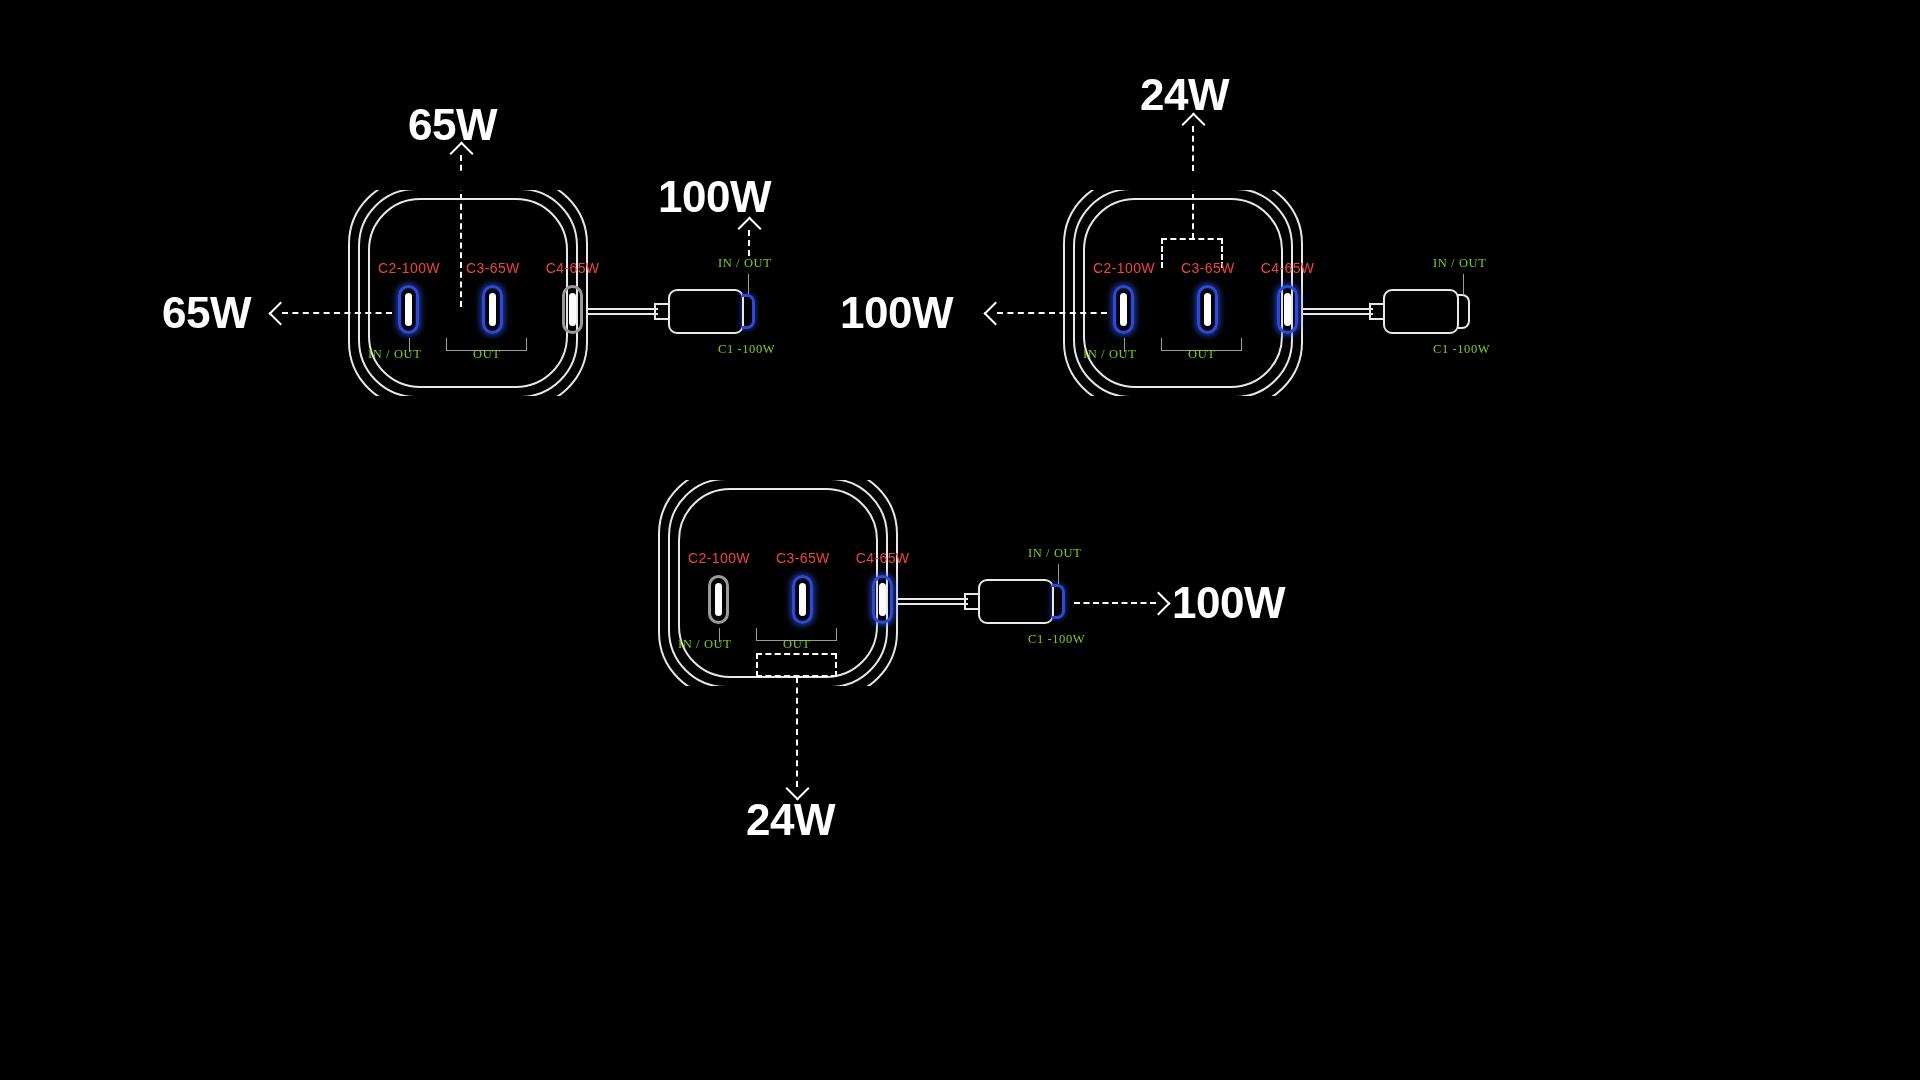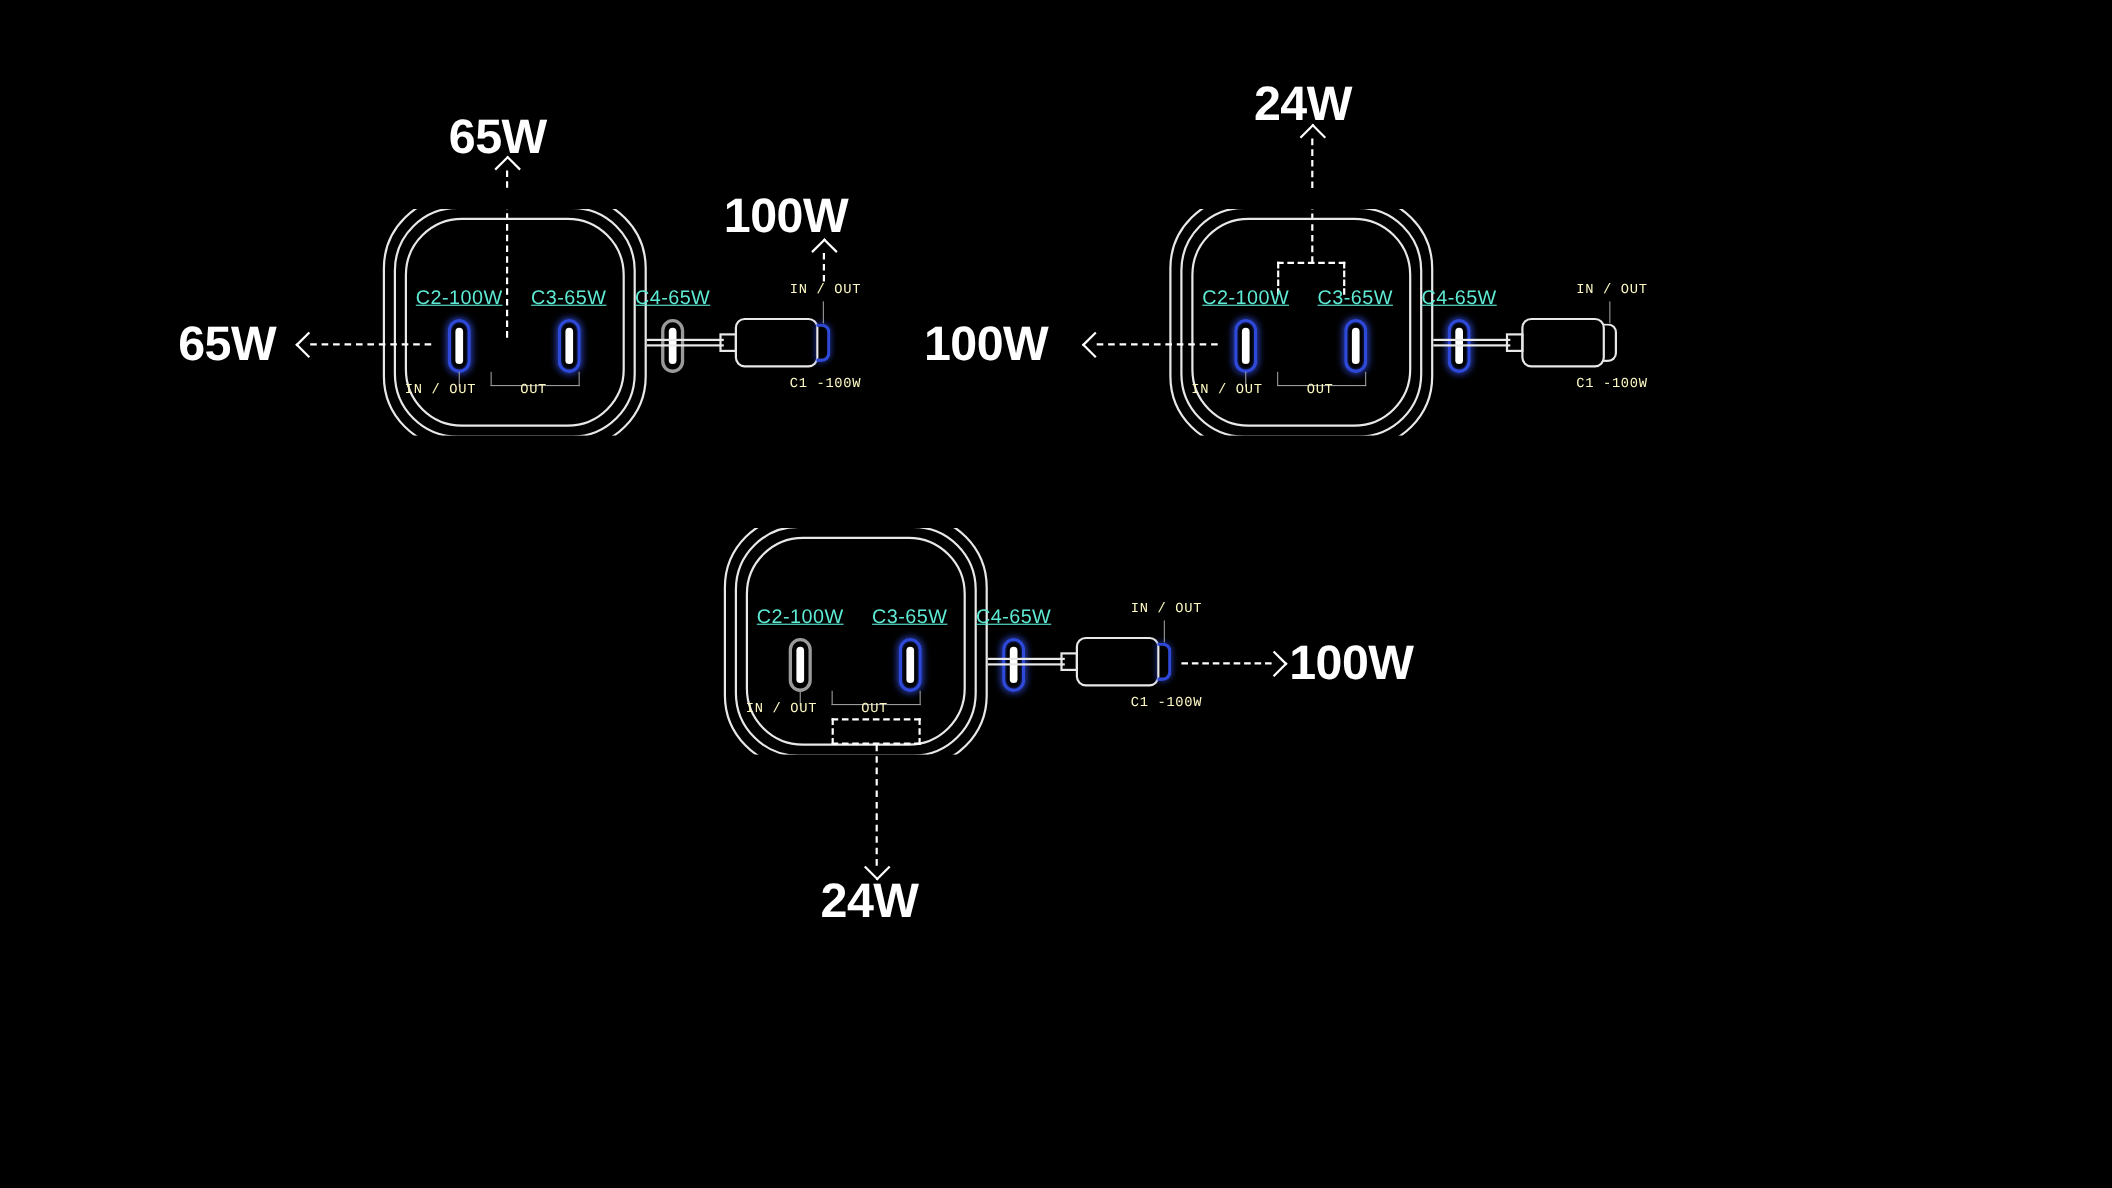--- a/index.html
+++ b/index.html
@@ -52,27 +52,26 @@
     position: absolute;
     display: flex;
   }
   .port-col {
     position: relative;
     display: flex;
     flex-direction: column;
     align-items: center;
   }
   .port-label {
-    font-size: 18px;
+    font-size: 14px;
     letter-spacing: 0.4px;
-    color: #5eead4;
+    color: #ef4444;
     white-space: nowrap;
     margin-bottom: 9px;
     font-family: "Liberation Sans", sans-serif;
-    text-decoration: underline;
   }
   .port {
     width: 21px;
     height: 49px;
     border-radius: 11px;
     border: 3px solid #9a9a9a;
     box-sizing: border-box;
     position: relative;
     display: flex;
     align-items: center;
@@ -94,23 +93,23 @@
     position: absolute;
     width: 1px;
     background: #9b9b9b;
   }
 
   
   .tiny {
     position: absolute;
     font-size: 12.5px;
     letter-spacing: 0.6px;
-    color: #fef9c3;
+    color: #84cc16;
     white-space: nowrap;
-    font-family: Liberation Mono, monospace;
+    font-family: Liberation Serif, serif;
   }
 
   
   .bracket {
     position: absolute;
     border-left: 1px solid #9b9b9b;
     border-right: 1px solid #9b9b9b;
     border-bottom: 1px solid #9b9b9b;
     box-sizing: border-box;
   }

